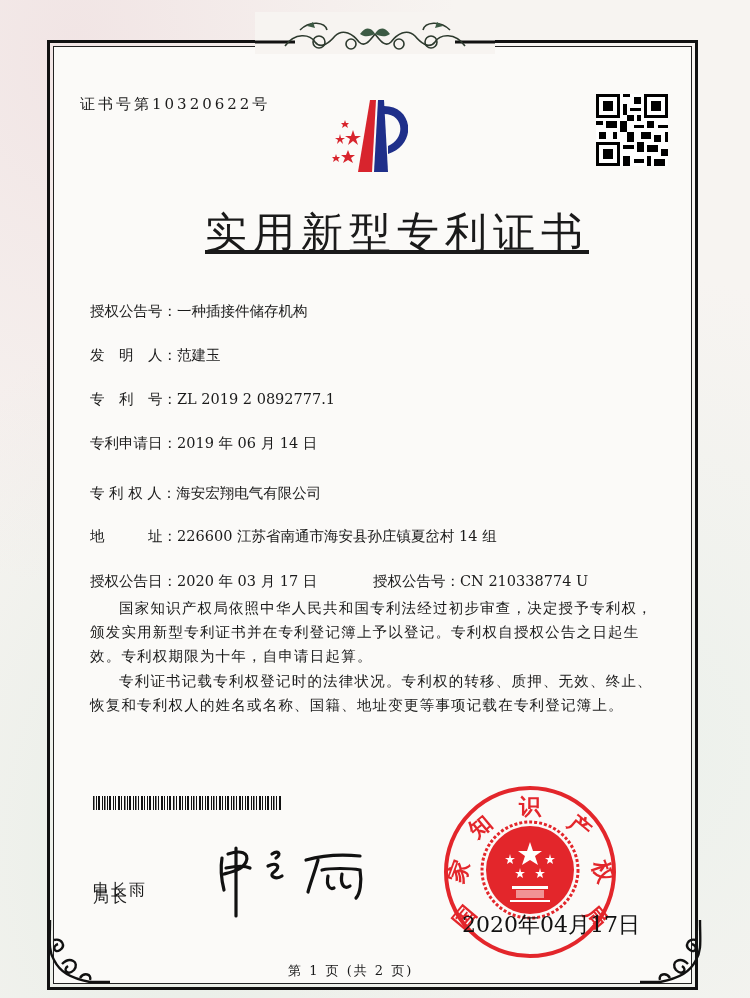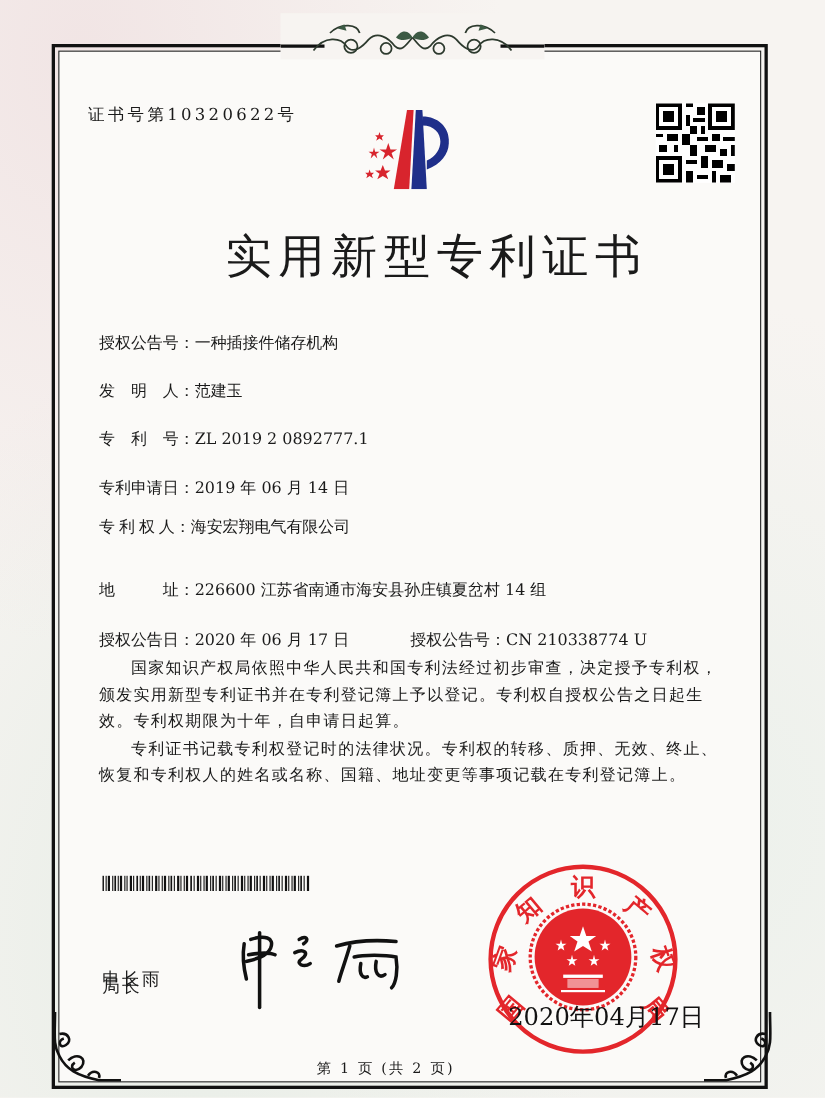--- a/index.html
+++ b/index.html
@@ -32,29 +32,29 @@
   .ornament-corner { position: absolute; width: 70px; height: 70px; }
   .corner-bl { left: 40px; top: 920px; }
   .corner-br { left: 640px; top: 920px; }
 
   .abs { position: absolute; white-space: nowrap; }
 
   .cert-no { left: 80px; top: 95px; font-size: 15px; letter-spacing: 3px; }
   .logo { left: 318px; top: 92px; width: 90px; height: 80px; }
   .qr { left: 596px; top: 94px; width: 72px; height: 72px; background: #fff; }
 
-  .title { left: 205px; top: 205px; font-size: 42px; letter-spacing: 6px; font-family: "DejaVu Serif", serif; font-weight: normal; }
+  .title { left: 205px; top: 205px; font-size: 42px; letter-spacing: 6px; font-family: "DejaVu Serif", serif; font-weight: normal; text-decoration: underline; }
 
   .field { left: 90px; font-size: 14.5px; }
   .field .lbl { display: inline-block; }
   .f1 { top: 302px; }
   .f2 { top: 346px; }
   .f3 { top: 390px; }
   .f4 { top: 434px; text-align: right; }
-  .f5 { top: 470px; font-family: Liberation Serif, serif; }
+  .f5 { top: 484px; }
   .f6 { top: 527px; }
   .f7 { top: 572px; }
   .f7b { left: 373px; top: 572px; font-size: 14.5px; }
 
   .para {
     position: absolute; left: 90px; width: 570px; font-size: 14.5px; line-height: 24px;
     text-indent: 2em; font-family: "DejaVu Sans", sans-serif; letter-spacing: 1.2px;
   }
   .p1 { top: 596px; }
   .p2 { top: 669px; }
@@ -184,21 +184,21 @@
 <div class="abs field f4">
   <span class="lbl">专利申请日：</span><span>2019 年 06 月 14 日</span>
 </div>
 <div class="abs field f5">
   <span class="lbl">专 利 权 人：</span><span>海安宏翔电气有限公司</span>
 </div>
 <div class="abs field f6">
   <span class="lbl">地　　　址：</span><span>226600 江苏省南通市海安县孙庄镇夏岔村 14 组</span>
 </div>
 <div class="abs field f7">
-  <span class="lbl">授权公告日：</span><span>2020 年 06 月 17 日</span>
+  <span class="lbl">授权公告日：</span><span>2020 年 03 月 17 日</span>
 </div>
 <div class="abs f7b">
   <span class="lbl">授权公告号：</span><span>CN 210338774 U</span>
 </div>
 
 <div class="para p1">国家知识产权局依照中华人民共和国专利法经过初步审查，决定授予专利权，颁发实用新型专利证书并在专利登记簿上予以登记。专利权自授权公告之日起生效。专利权期限为十年，自申请日起算。</div>
 <div class="para p2">专利证书记载专利权登记时的法律状况。专利权的转移、质押、无效、终止、恢复和专利权人的姓名或名称、国籍、地址变更等事项记载在专利登记簿上。</div>
 
 <svg class="abs barcode" viewBox="0 0 190 14" preserveAspectRatio="none">
   <g fill="#111">

